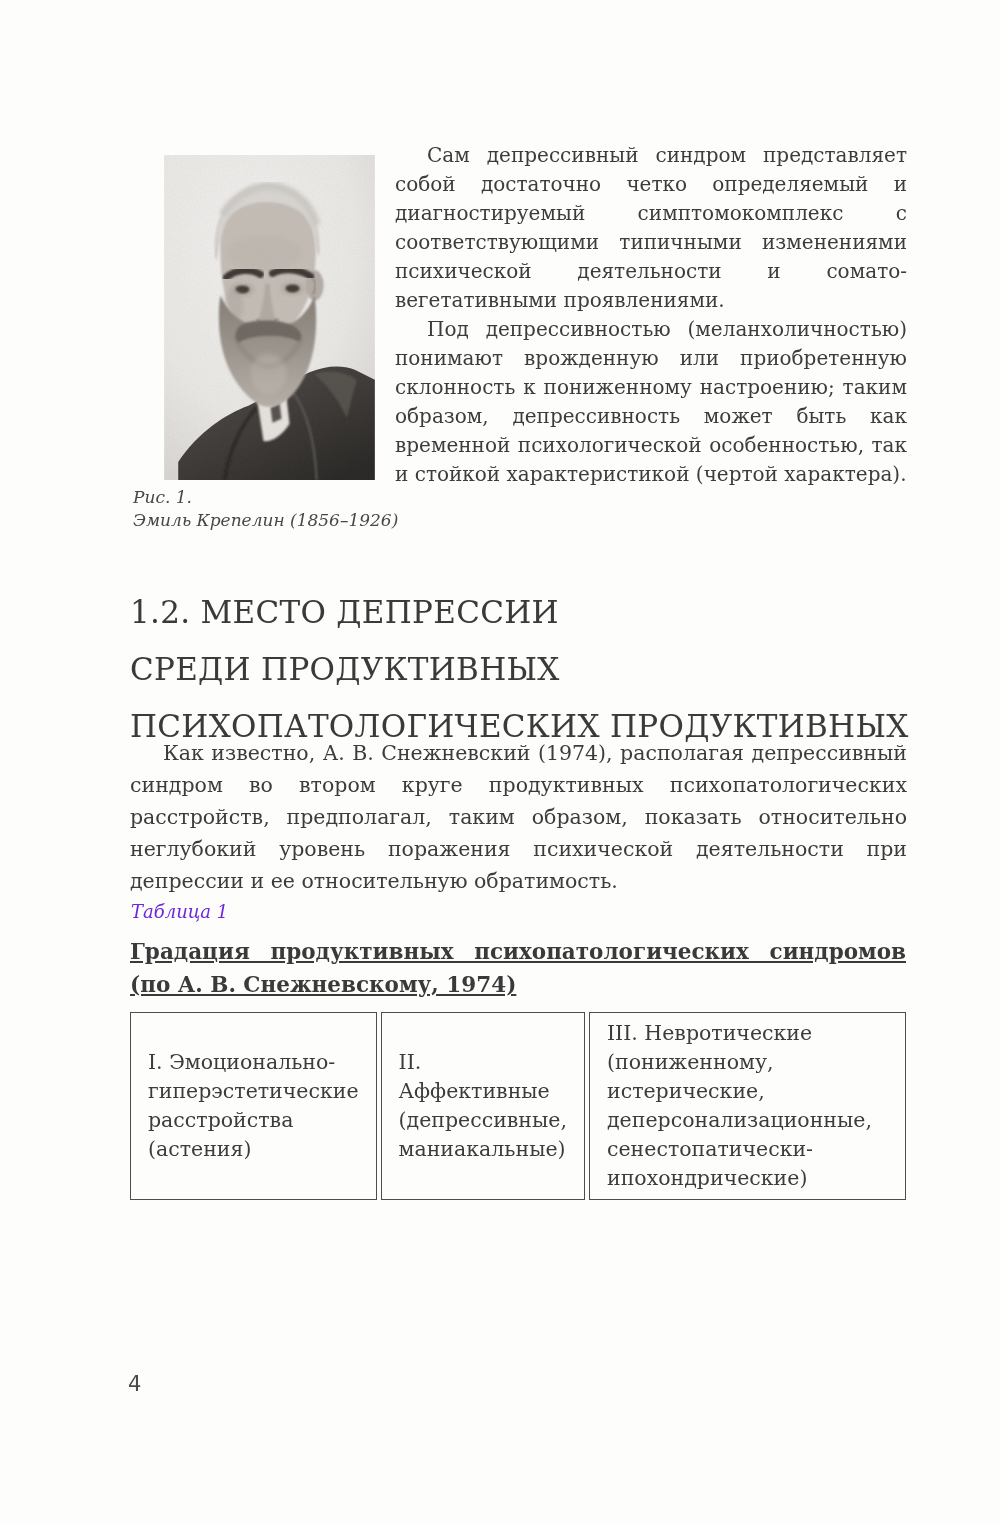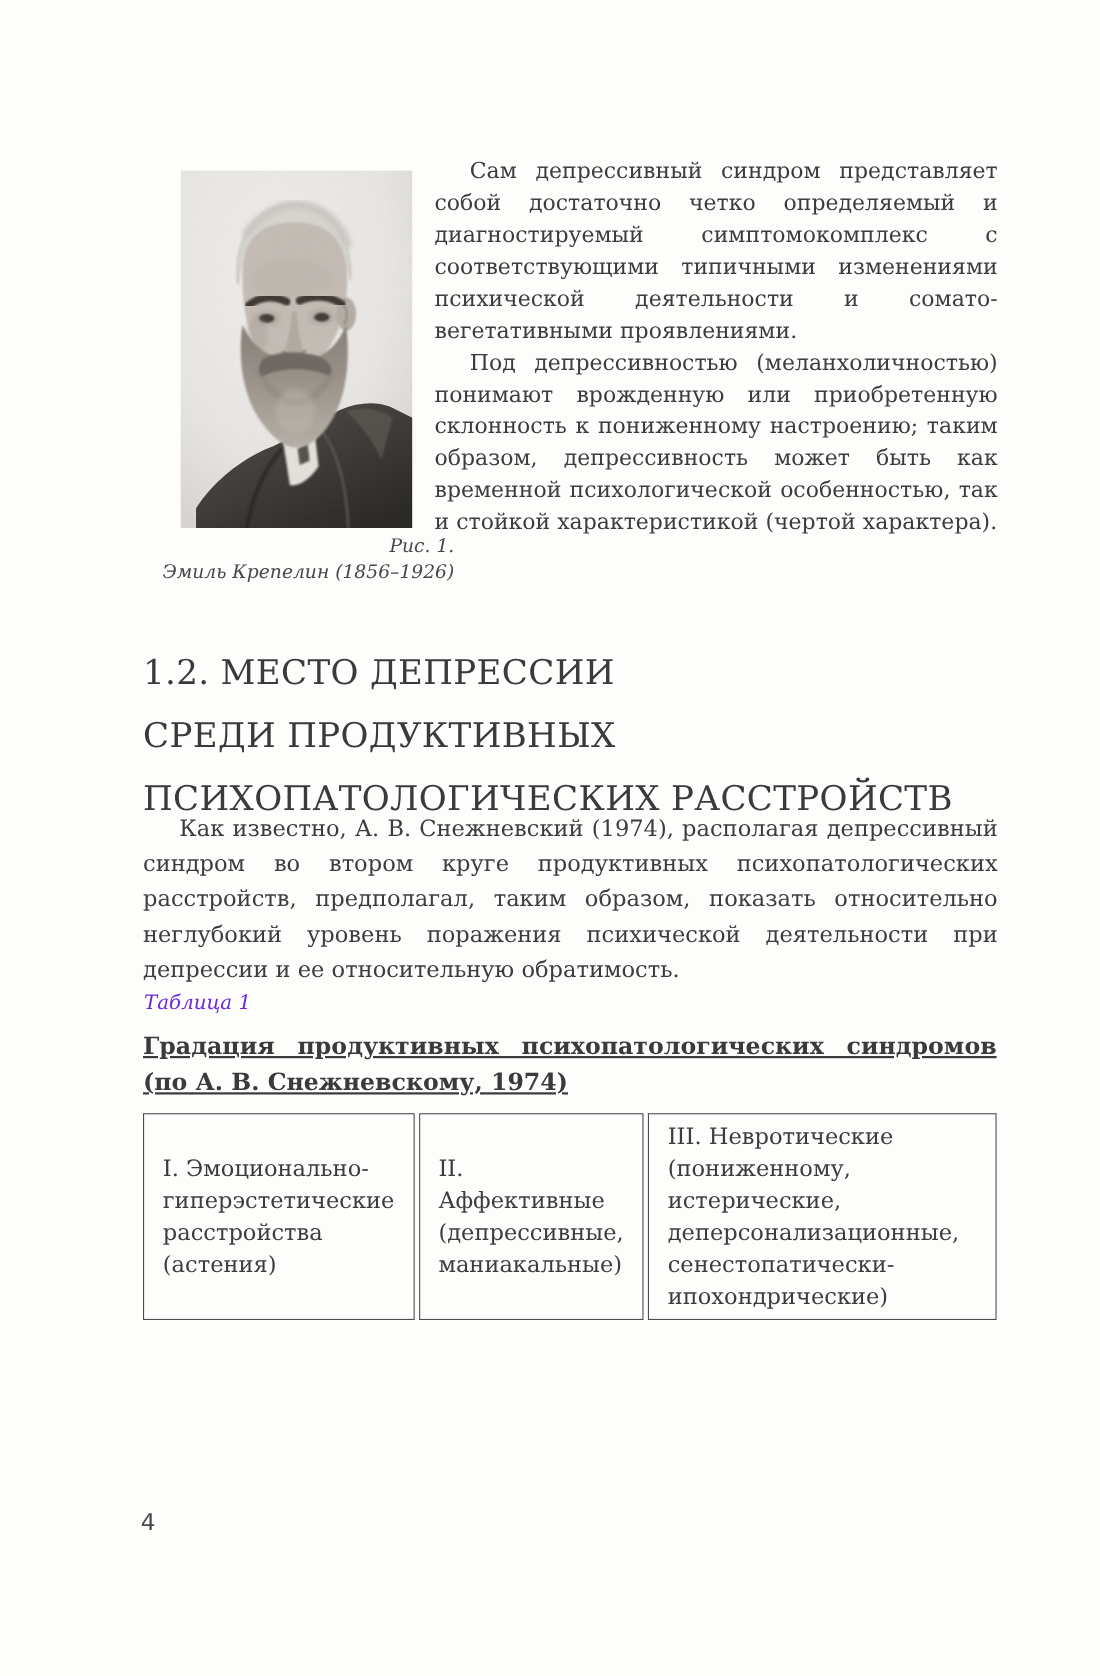--- a/index.html
+++ b/index.html
@@ -7,21 +7,21 @@
     position:relative; width:1000px; height:1524px;
     background:#fdfdfc; overflow:hidden;
     font-family:"DejaVu Serif","Liberation Serif",serif;
     color:#3c3c3c;
   }
   .portrait { position:absolute; left:164px; top:155px; width:211px; height:325px; margin:0; }
   .portrait svg { display:block; }
 
   .fig-caption {
     position:absolute; left:133px; top:486px; width:280px;
-    font-style:italic; font-size:17px; line-height:23px; color:#474747;text-align:right;
+    font-style:italic; font-size:17px; line-height:23px; color:#474747;
   }
 
   .col-right {
     position:absolute; left:395px; top:141px; width:512px;
     font-size:20px; line-height:29px; text-align:justify;
   }
   .col-right p { margin:0; text-indent:32px; }
 
   .section-heading {
     position:absolute; left:130px; top:578px; width:815px; margin:0;
@@ -143,21 +143,21 @@
   </div>
 
   <div class="col-right">
     <p>Сам депрессивный синдром представляет собой достаточно четко определяемый и диагностируемый симптомокомплекс с соответствующими типичными изменениями психической деятельности и сомато-вегетативными проявлениями.</p>
     <p>Под депрессивностью (меланхоличностью) понимают врожденную или приобретенную склонность к пониженному настроению; таким образом, депрессивность может быть как временной психологической особенностью, так и стойкой характеристикой (чертой характера).</p>
   </div>
 
   <h2 class="section-heading">
     <span>1.2. МЕСТО ДЕПРЕССИИ</span>
     <span>СРЕДИ ПРОДУКТИВНЫХ</span>
-    <span>ПСИХОПАТОЛОГИЧЕСКИХ РАССТРОЙСТВ</span>
+    <span>ПСИХОПАТОЛОГИЧЕСКИХ ПРОДУКТИВНЫХ</span>
   </h2>
 
   <p class="section-paragraph">Как известно, А. В. Снежневский (1974), располагая депрессивный синдром во втором круге продуктивных психопатологических расстройств, предполагал, таким образом, показать относительно неглубокий уровень поражения психической деятельности при депрессии и ее относительную обратимость.</p>
 
   <div class="table-label">Таблица 1</div>
   <div class="table-title">
     <div class="tt-justify">Градация продуктивных психопатологических синдромов</div>
     <div>(по А. В. Снежневскому, 1974)</div>
   </div>
 

